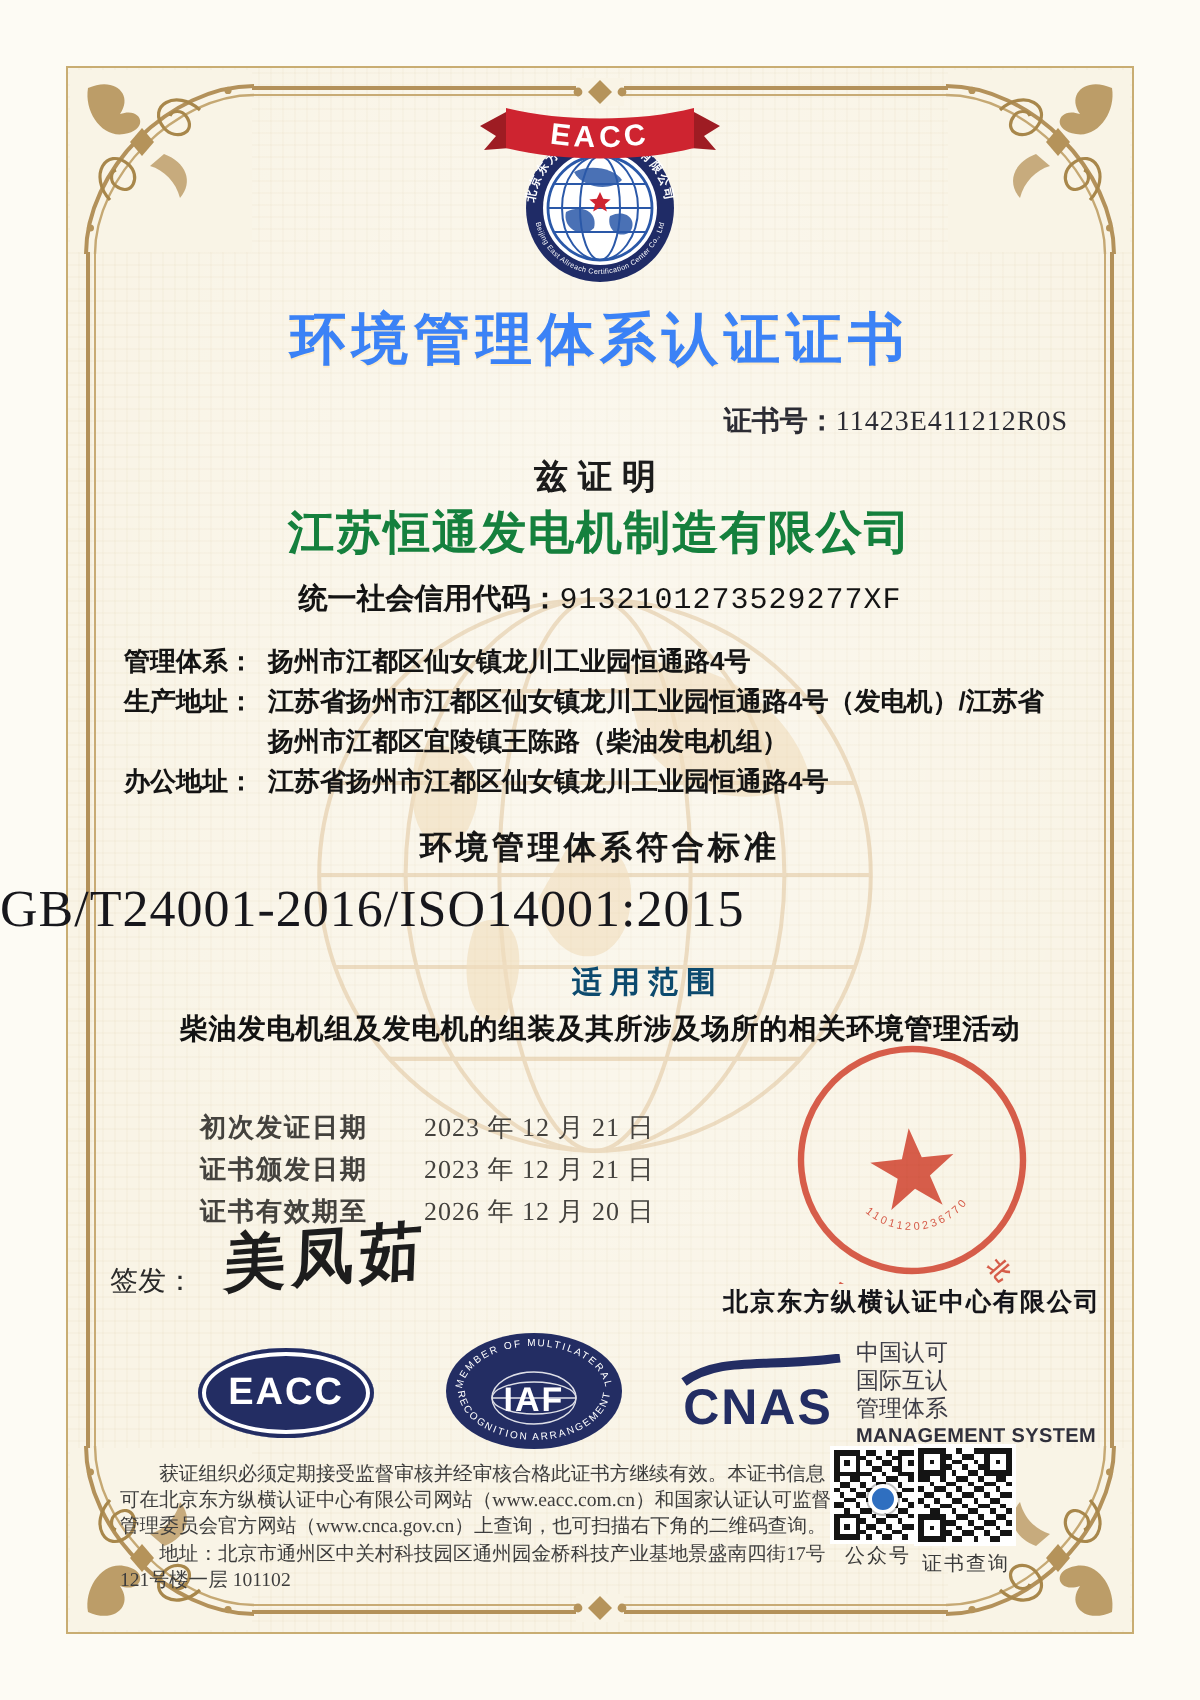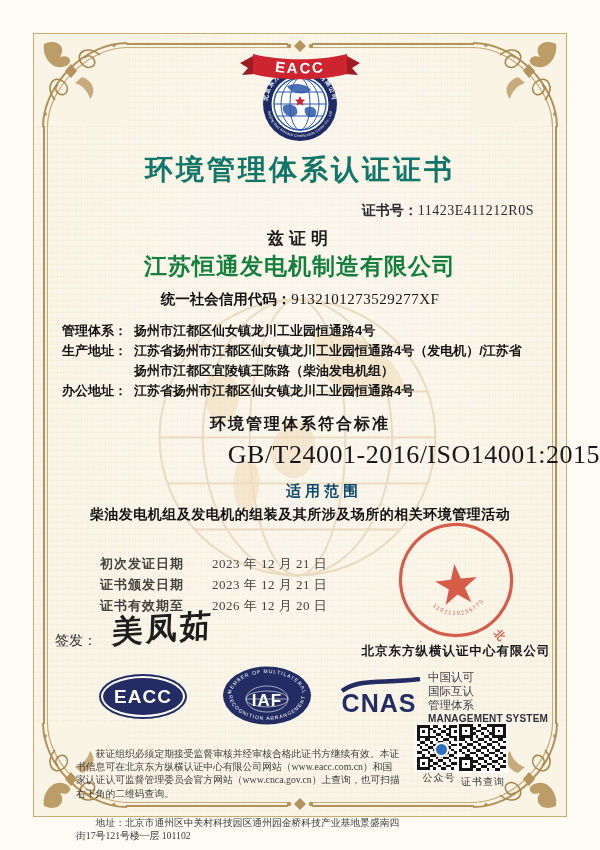--- a/index.html
+++ b/index.html
@@ -21,35 +21,35 @@
   .br{right:30px;bottom:30px;transform:scale(-1,-1);}
   .knot{position:absolute;width:44px;height:18px;left:278px;z-index:2;pointer-events:none;}
   .knot-top{top:37px;} .knot-bottom{top:795px;}
 
   .watermark{position:absolute;left:155px;top:295px;width:285px;height:285px;opacity:.5;z-index:1;pointer-events:none;}
 
   .badge{position:absolute;left:235px;top:48px;width:130px;height:96px;z-index:4;}
 
   .title{position:absolute;left:0;top:151px;width:100%;text-align:center;margin:0;
     font-family:"Liberation Serif","DejaVu Serif",serif;font-weight:bold;font-size:28px;letter-spacing:3px;
-    color:#0f766e;text-shadow:0 1px 0 rgba(255,230,180,.6);z-index:3;}
+    color:#3b82f6;text-shadow:0 1px 0 rgba(255,230,180,.6);z-index:3;}
   .certno{position:absolute;right:66px;top:202px;z-index:3;font-family:"Liberation Serif","DejaVu Serif",serif;color:#2c2c34;font-size:14px;}
   .certno .lbl{font-weight:bold;}
   .certno .val{letter-spacing:.5px;}
   .certify{position:absolute;left:0;top:227px;width:100%;text-align:center;font-weight:bold;font-size:17px;letter-spacing:5px;color:#1c1c1c;z-index:3;}
   .company{position:absolute;left:0;top:251px;width:100%;text-align:center;font-weight:bold;font-size:23px;letter-spacing:1px;color:#15803d;z-index:3;}
   .credit{position:absolute;left:0;top:290px;width:100%;text-align:center;z-index:3;color:#141414;}
   .credit .lbl{font-weight:bold;font-size:14.5px;}
-  .credit .val{font-family:Liberation Serif, serif;font-size:15px;letter-spacing:.5px;}
+  .credit .val{font-family:Liberation Mono, monospace;font-size:15px;letter-spacing:.5px;}
   .addresses{position:absolute;left:62px;top:321px;width:472px;z-index:3;}
   .addr-row{display:flex;font-size:13px;line-height:20px;color:#141414;font-weight:bold;}
   .addr-row .lbl{flex:0 0 72px;}
   .addr-row .txt{flex:1;}
   .std-head{position:absolute;left:0;top:414px;width:100%;text-align:center;font-weight:bold;font-size:16px;letter-spacing:2px;color:#161616;z-index:3;}
-  .std-code{position:absolute;left:0;top:440px;width:100%;text-align:right;font-family:"Liberation Serif","DejaVu Serif",serif;font-size:26px;letter-spacing:.5px;color:#17171c;z-index:3;}
+  .std-code{position:absolute;left:0;top:440px;width:100%;text-align:left;font-family:"Liberation Serif","DejaVu Serif",serif;font-size:26px;letter-spacing:.5px;color:#17171c;z-index:3;}
   .scope-head{position:absolute;left:0;top:482px;width:100%;text-align:center;font-weight:bold;font-size:15px;letter-spacing:4px;color:#0c4a6e;z-index:3;padding-left:24px;}
   .scope-text{position:absolute;left:0;top:506px;width:100%;text-align:center;font-weight:bold;font-size:14px;letter-spacing:.5px;color:#121212;z-index:3;}
   .dates{position:absolute;left:100px;top:553px;z-index:3;font-family:"Liberation Serif","DejaVu Serif",serif;color:#44423e;}
   .date-row{display:flex;line-height:21px;font-size:13px;}
   .date-row .lbl{flex:0 0 112px;letter-spacing:1px;font-weight:bold;}
   .date-row .val{letter-spacing:.5px;}
   .issue{position:absolute;left:55px;top:632px;z-index:3;font-family:"Liberation Serif","DejaVu Serif",serif;font-size:14px;font-weight:normal;color:#2a2a2a;}
   .signature{position:absolute;left:112px;top:608px;z-index:3;font-family:"Liberation Serif","DejaVu Serif",serif;font-weight:bold;font-size:31px;color:#1d1d1d;transform:rotate(-4deg) skewX(-6deg);letter-spacing:3px;}
   .seal{position:absolute;left:394px;top:518px;width:124px;height:124px;z-index:6;mix-blend-mode:multiply;opacity:.9;}
   .issuer{position:absolute;left:356px;top:643px;width:200px;text-align:center;font-weight:bold;font-size:12.5px;letter-spacing:1px;color:#15151a;z-index:4;}
@@ -58,21 +58,21 @@
     box-shadow:inset 0 0 0 2px #232d63, inset 0 0 0 4px #fff;display:flex;align-items:center;justify-content:center;z-index:3;}
   .logo-eacc span{color:#fff;font-weight:bold;font-size:19px;letter-spacing:1px;}
   .logo-iaf{position:absolute;left:222px;top:666px;width:90px;height:59px;z-index:3;}
   .logo-cnas{position:absolute;left:334px;top:677px;width:90px;height:40px;z-index:3;}
   .accred{position:absolute;left:428px;top:670px;width:130px;z-index:3;line-height:14px;}
   .accred .cjk{font-size:11.5px;color:#3c3c46;}
   .accred .lat{font-size:10px;font-weight:bold;color:#30303c;letter-spacing:.2px;}
 
   .footnote{position:absolute;left:60px;top:731px;width:358px;z-index:3;font-family:"Liberation Serif","DejaVu Serif",serif;
     font-size:9.8px;line-height:13.2px;color:#3d3d3d;}
-  .footnote p{margin:16px;text-indent:2em;}
+  .footnote p{margin:0;text-indent:2em;}
 
   .qr{position:absolute;z-index:3;}
   .qr1{left:417px;top:725px;width:45px;height:45px;}
   .qr2{left:459px;top:724px;width:47px;height:47px;}
   .qr-grid{position:absolute;inset:0;display:grid;grid-template-columns:repeat(17,1fr);grid-template-rows:repeat(17,1fr);background:#fff;box-shadow:0 0 0 2px #fff;}
   .qr-grid i{display:block;}
   .qr-grid i.on{background:#141414;}
   .qr-logo{position:absolute;left:50%;top:50%;width:11px;height:11px;margin:-5.5px 0 0 -5.5px;border-radius:50%;
     background:#2f6fc0;border:2px solid #fff;box-shadow:0 0 0 1px rgba(0,0,0,.25);}
   .qr-label{position:absolute;width:100%;text-align:center;font-size:10px;letter-spacing:1px;color:#3a3a3a;z-index:3;}

